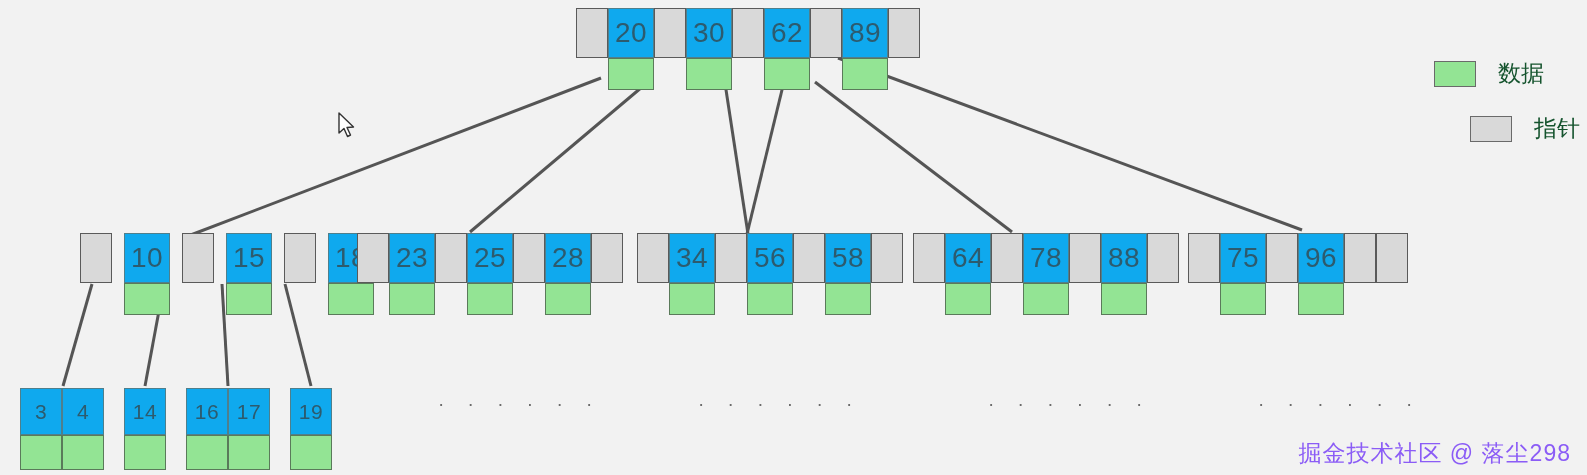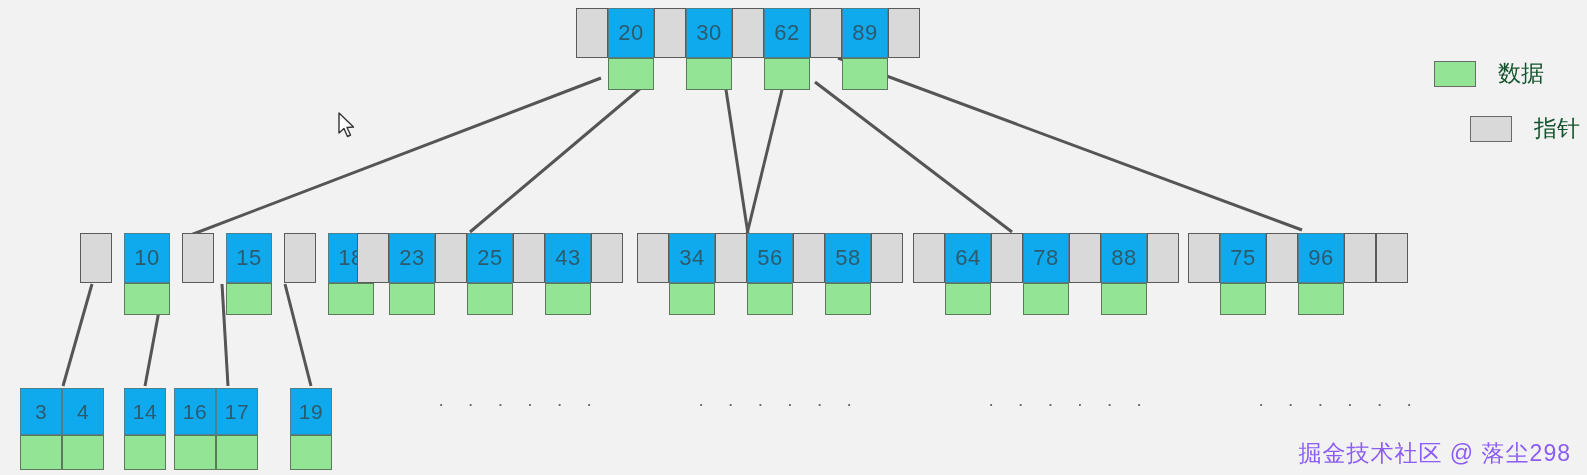--- a/index.html
+++ b/index.html
@@ -42,21 +42,21 @@
     box-sizing: border-box;
   }
   .key {
     background: #0fa9ee;
     border: 1px solid #4f7f8c;
     box-sizing: border-box;
     color: #2d5b6e;
     display: flex;
     align-items: center;
     justify-content: center;
-    font-size: 22px;
+    font-size: 28px;
     letter-spacing: 0.5px;
   }
   .data {
     background: #93e494;
     border: 1px solid #5a7a5a;
     box-sizing: border-box;
   }
   .spacer {
     background: transparent;
     border: none;
@@ -214,21 +214,21 @@
         </div>
         <div class="cellcol">
           <div class="key">25</div>
           <div class="data"></div>
         </div>
         <div class="cellcol">
           <div class="ptr"></div>
           <div class="spacer"></div>
         </div>
         <div class="cellcol">
-          <div class="key">43</div>
+          <div class="key">28</div>
           <div class="data"></div>
         </div>
         <div class="cellcol">
           <div class="ptr"></div>
           <div class="spacer"></div>
         </div>
       </div>
       <div class="node inode" style="left: 637px; top: 233px;">
         <div class="cellcol">
           <div class="ptr"></div>
@@ -324,21 +324,21 @@
           <div class="key">4</div>
           <div class="data"></div>
         </div>
       </div>
       <div class="node leaf" style="left: 124px; top: 388px;">
         <div class="cellcol">
           <div class="key">14</div>
           <div class="data"></div>
         </div>
       </div>
-      <div class="node leaf" style="left: 174px; top: 388px;">
+      <div class="node leaf" style="left: 186px; top: 388px;">
         <div class="cellcol">
           <div class="key">16</div>
           <div class="data"></div>
         </div>
         <div class="cellcol">
           <div class="key">17</div>
           <div class="data"></div>
         </div>
       </div>
       <div class="node leaf" style="left: 290px; top: 388px;">

